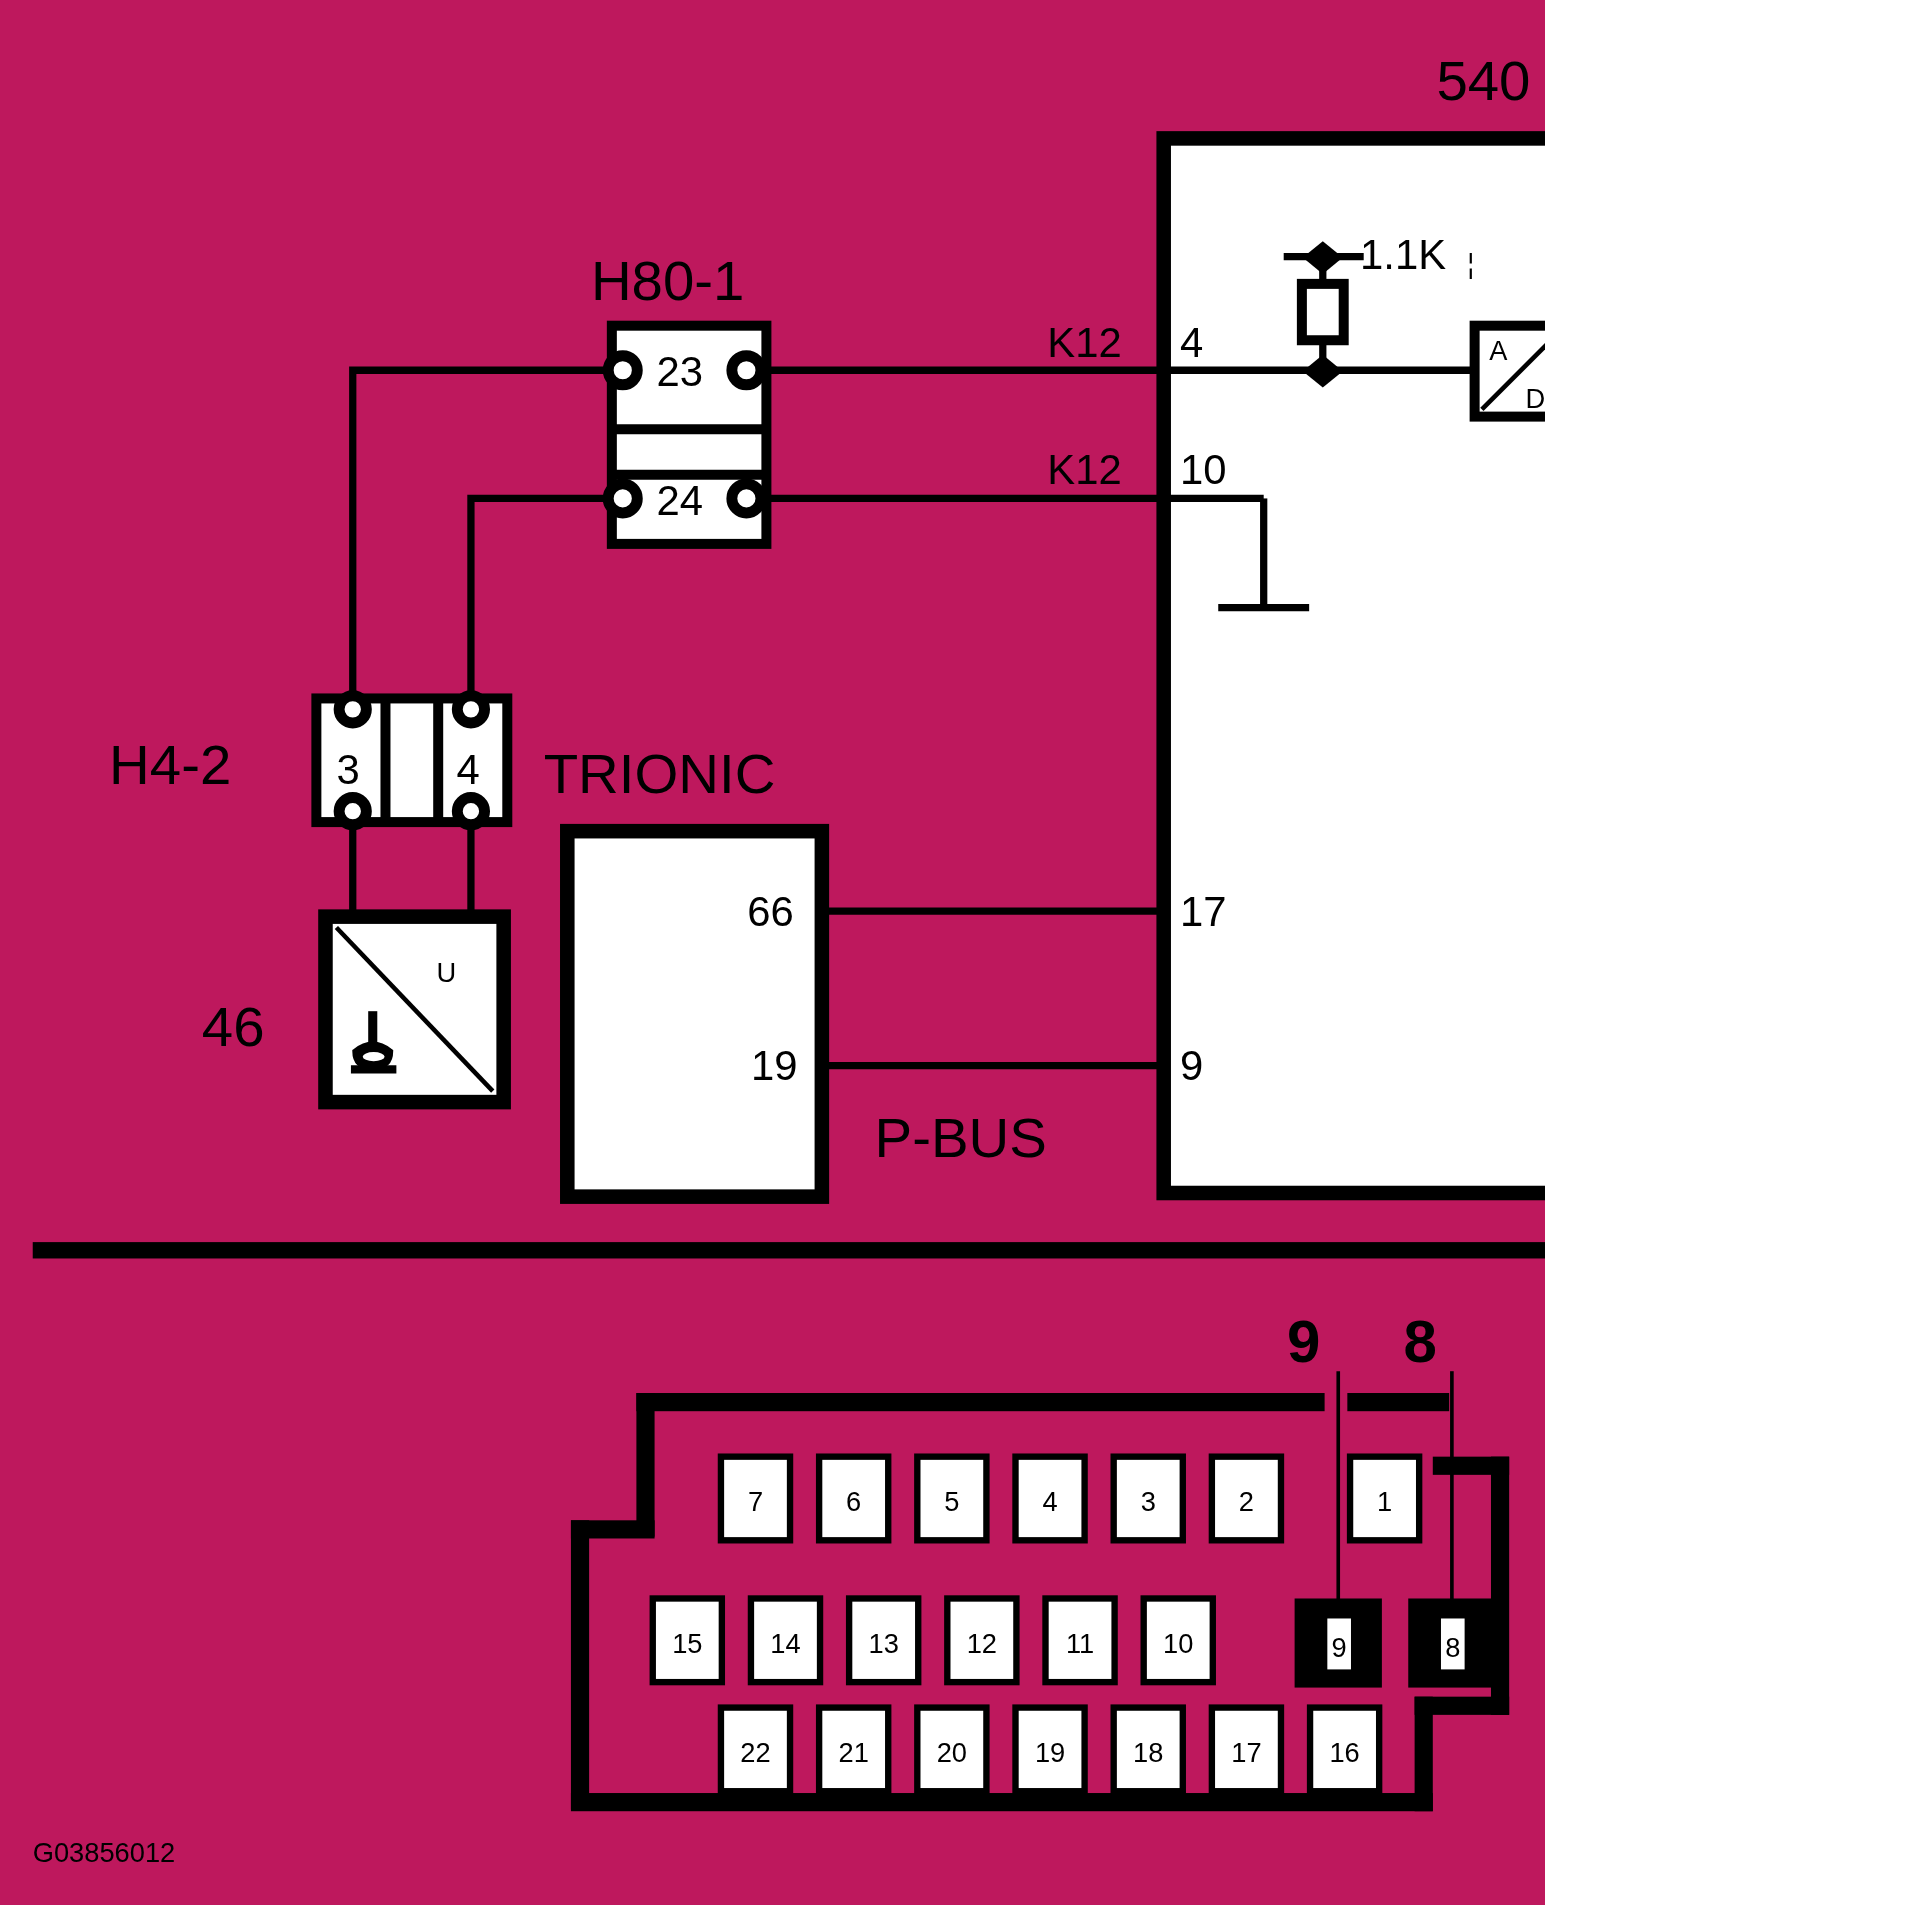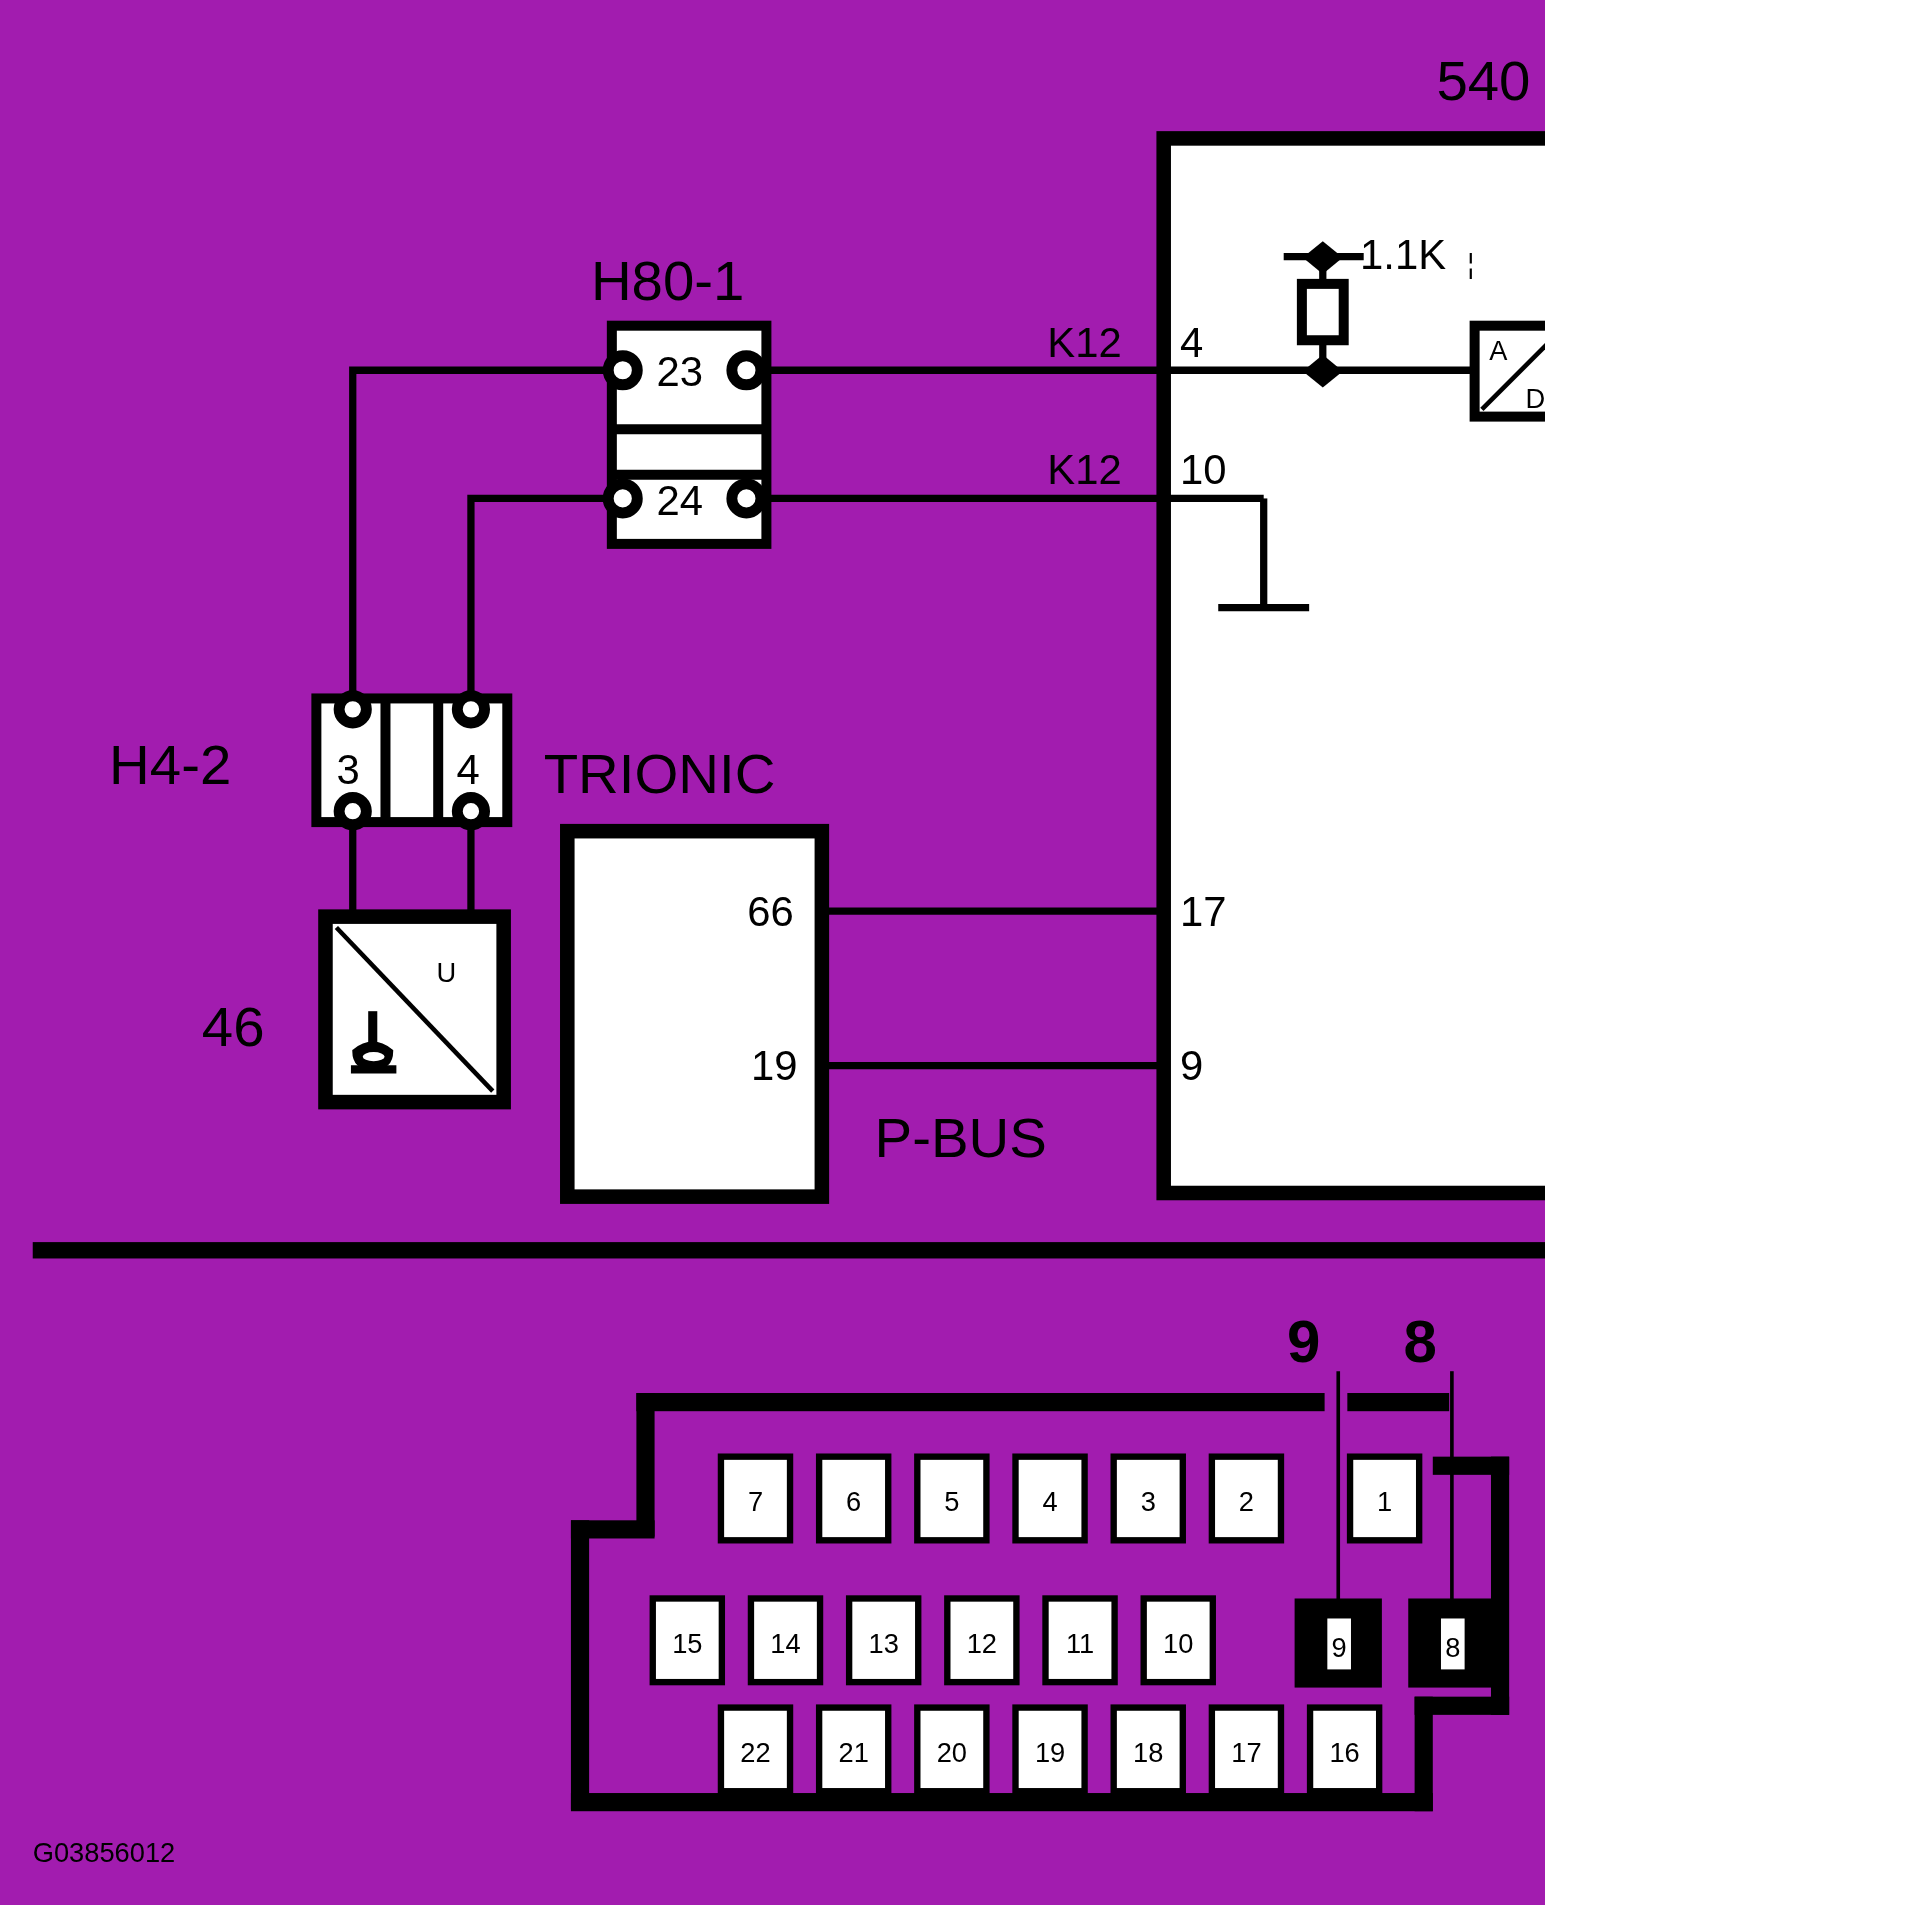--- a/index.html
+++ b/index.html
@@ -8,21 +8,21 @@
     background: #ffffff;
   }
   body {
     font-family: "Liberation Sans", sans-serif;
     color: #000000;
   }
   #page {
     position: relative;
     width: 1545px;
     height: 1906px;
-    background: #a21caf;
+    background: #be185d;
     overflow: hidden;
   }
   svg.diagram {
     position: absolute;
     left: 0;
     top: 0;
     width: 1931px;
     height: 1906px;
   }
   text {

